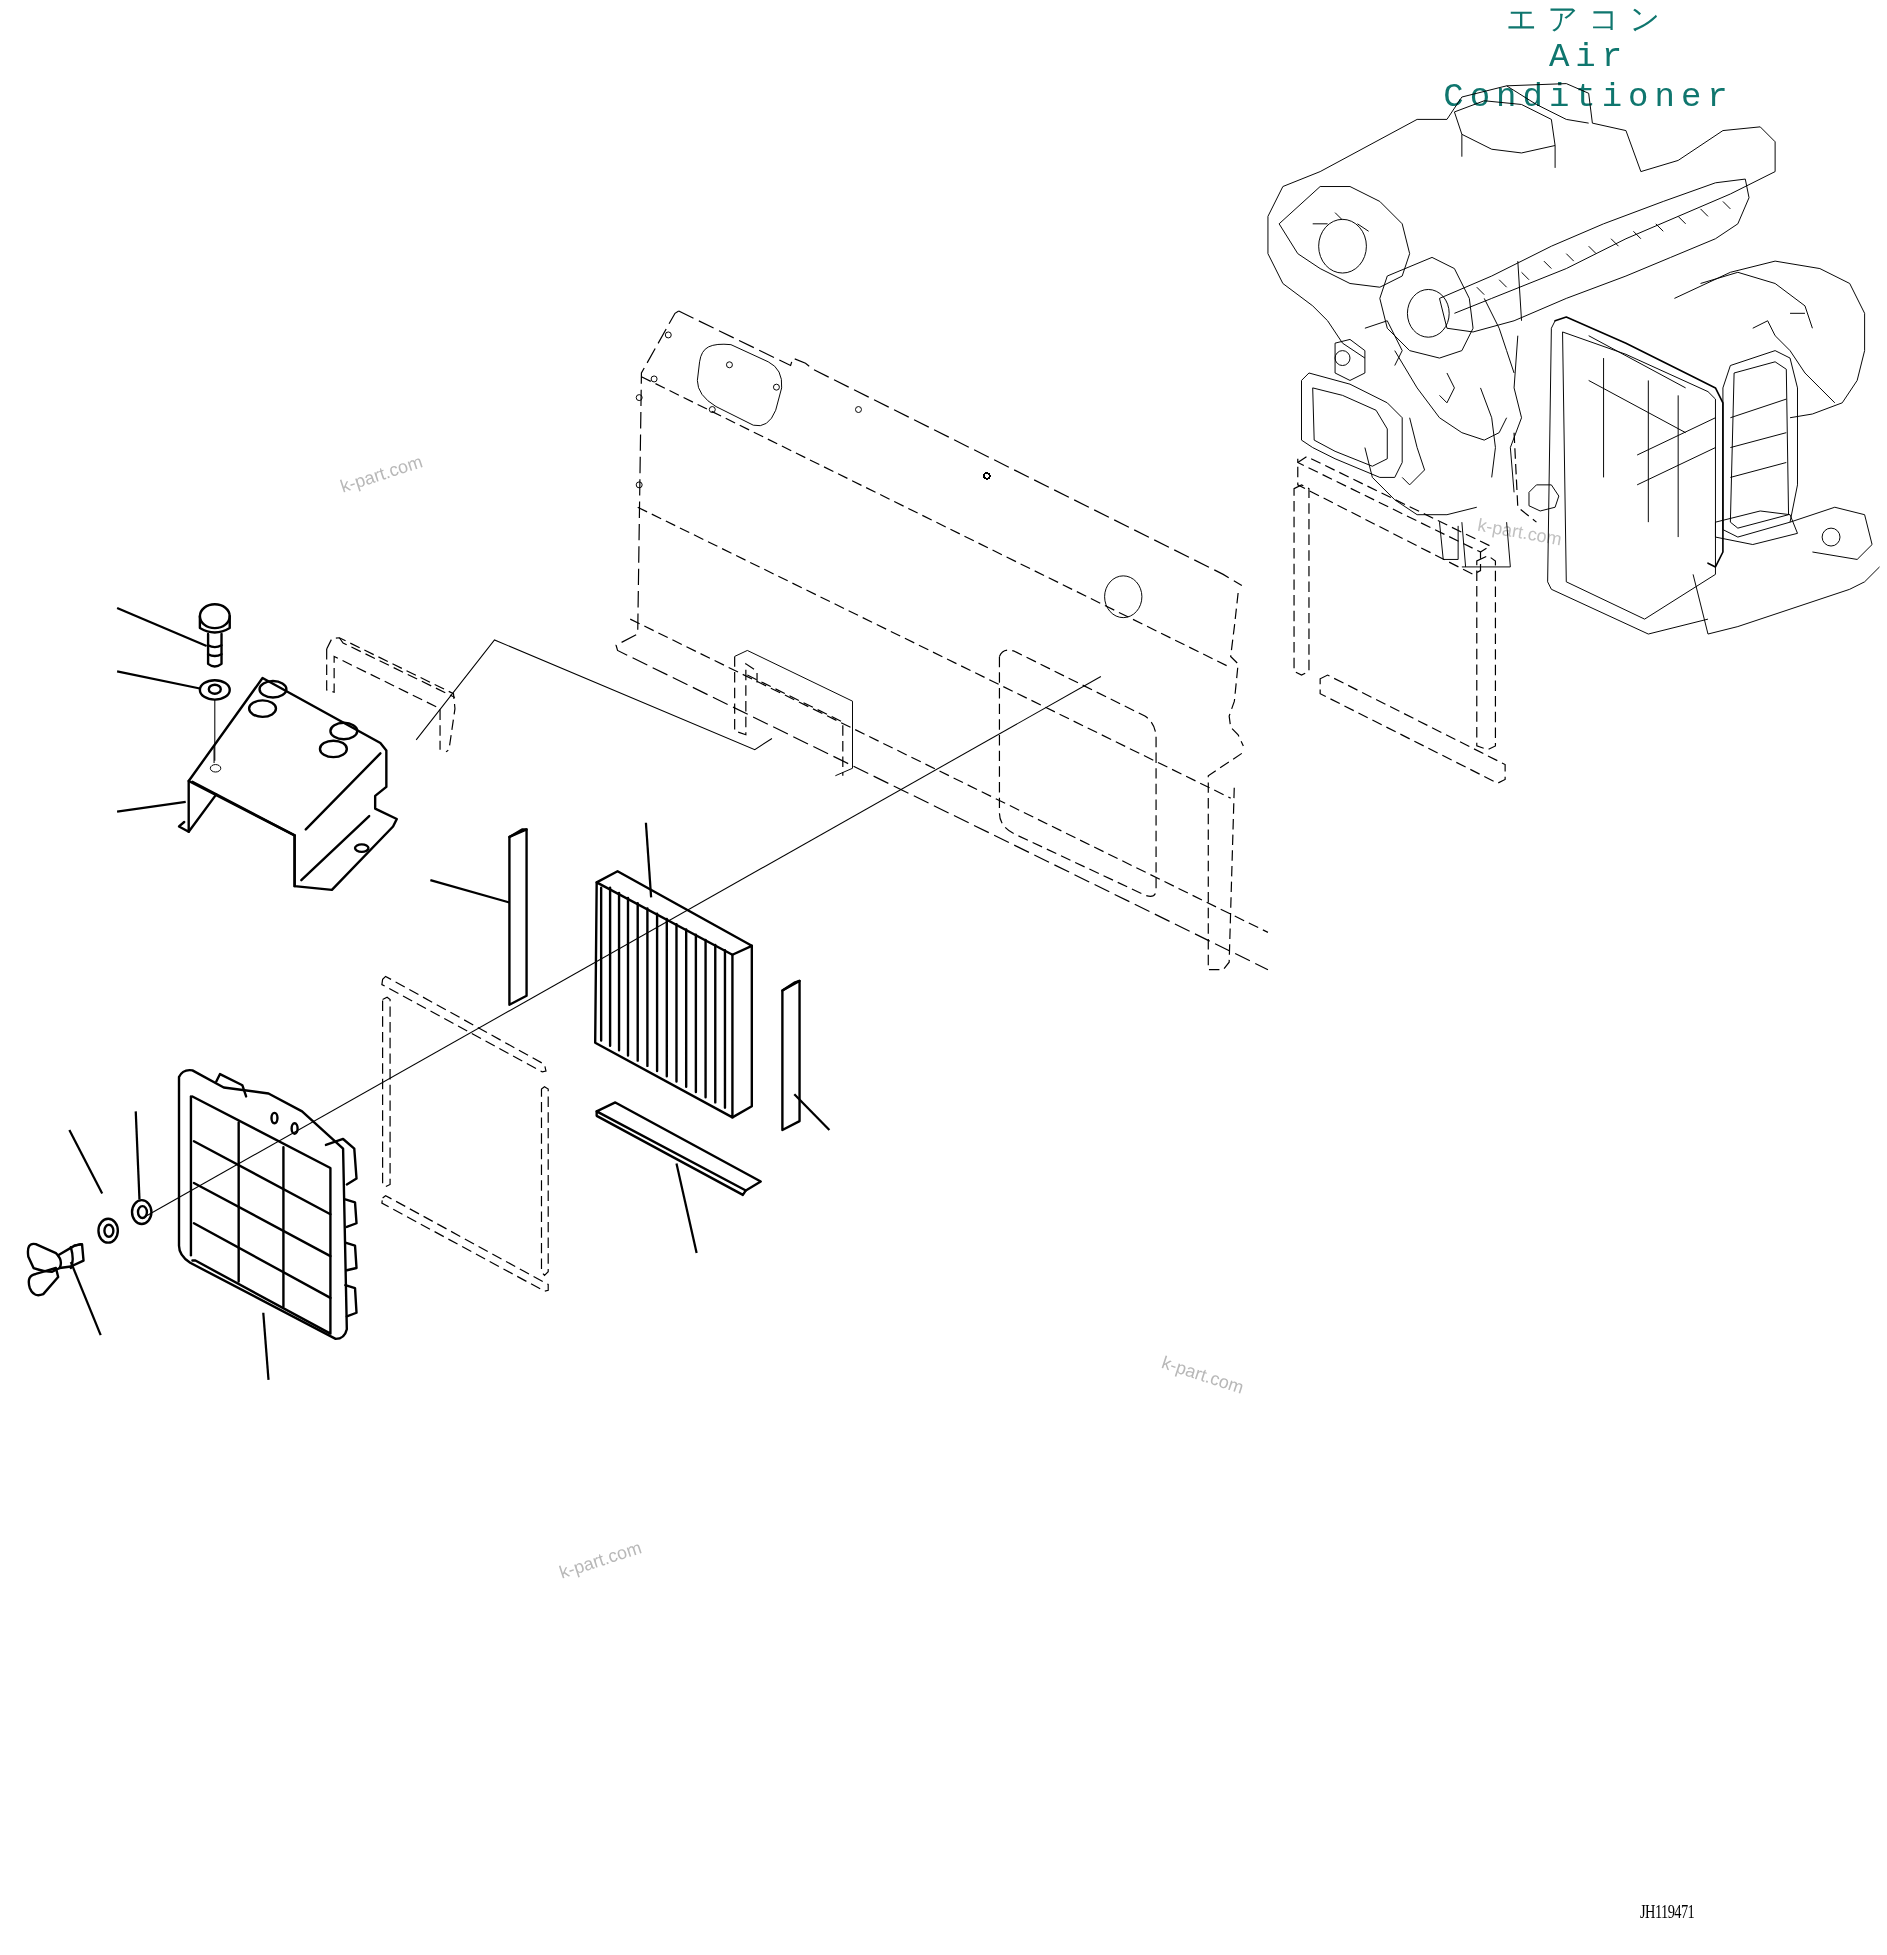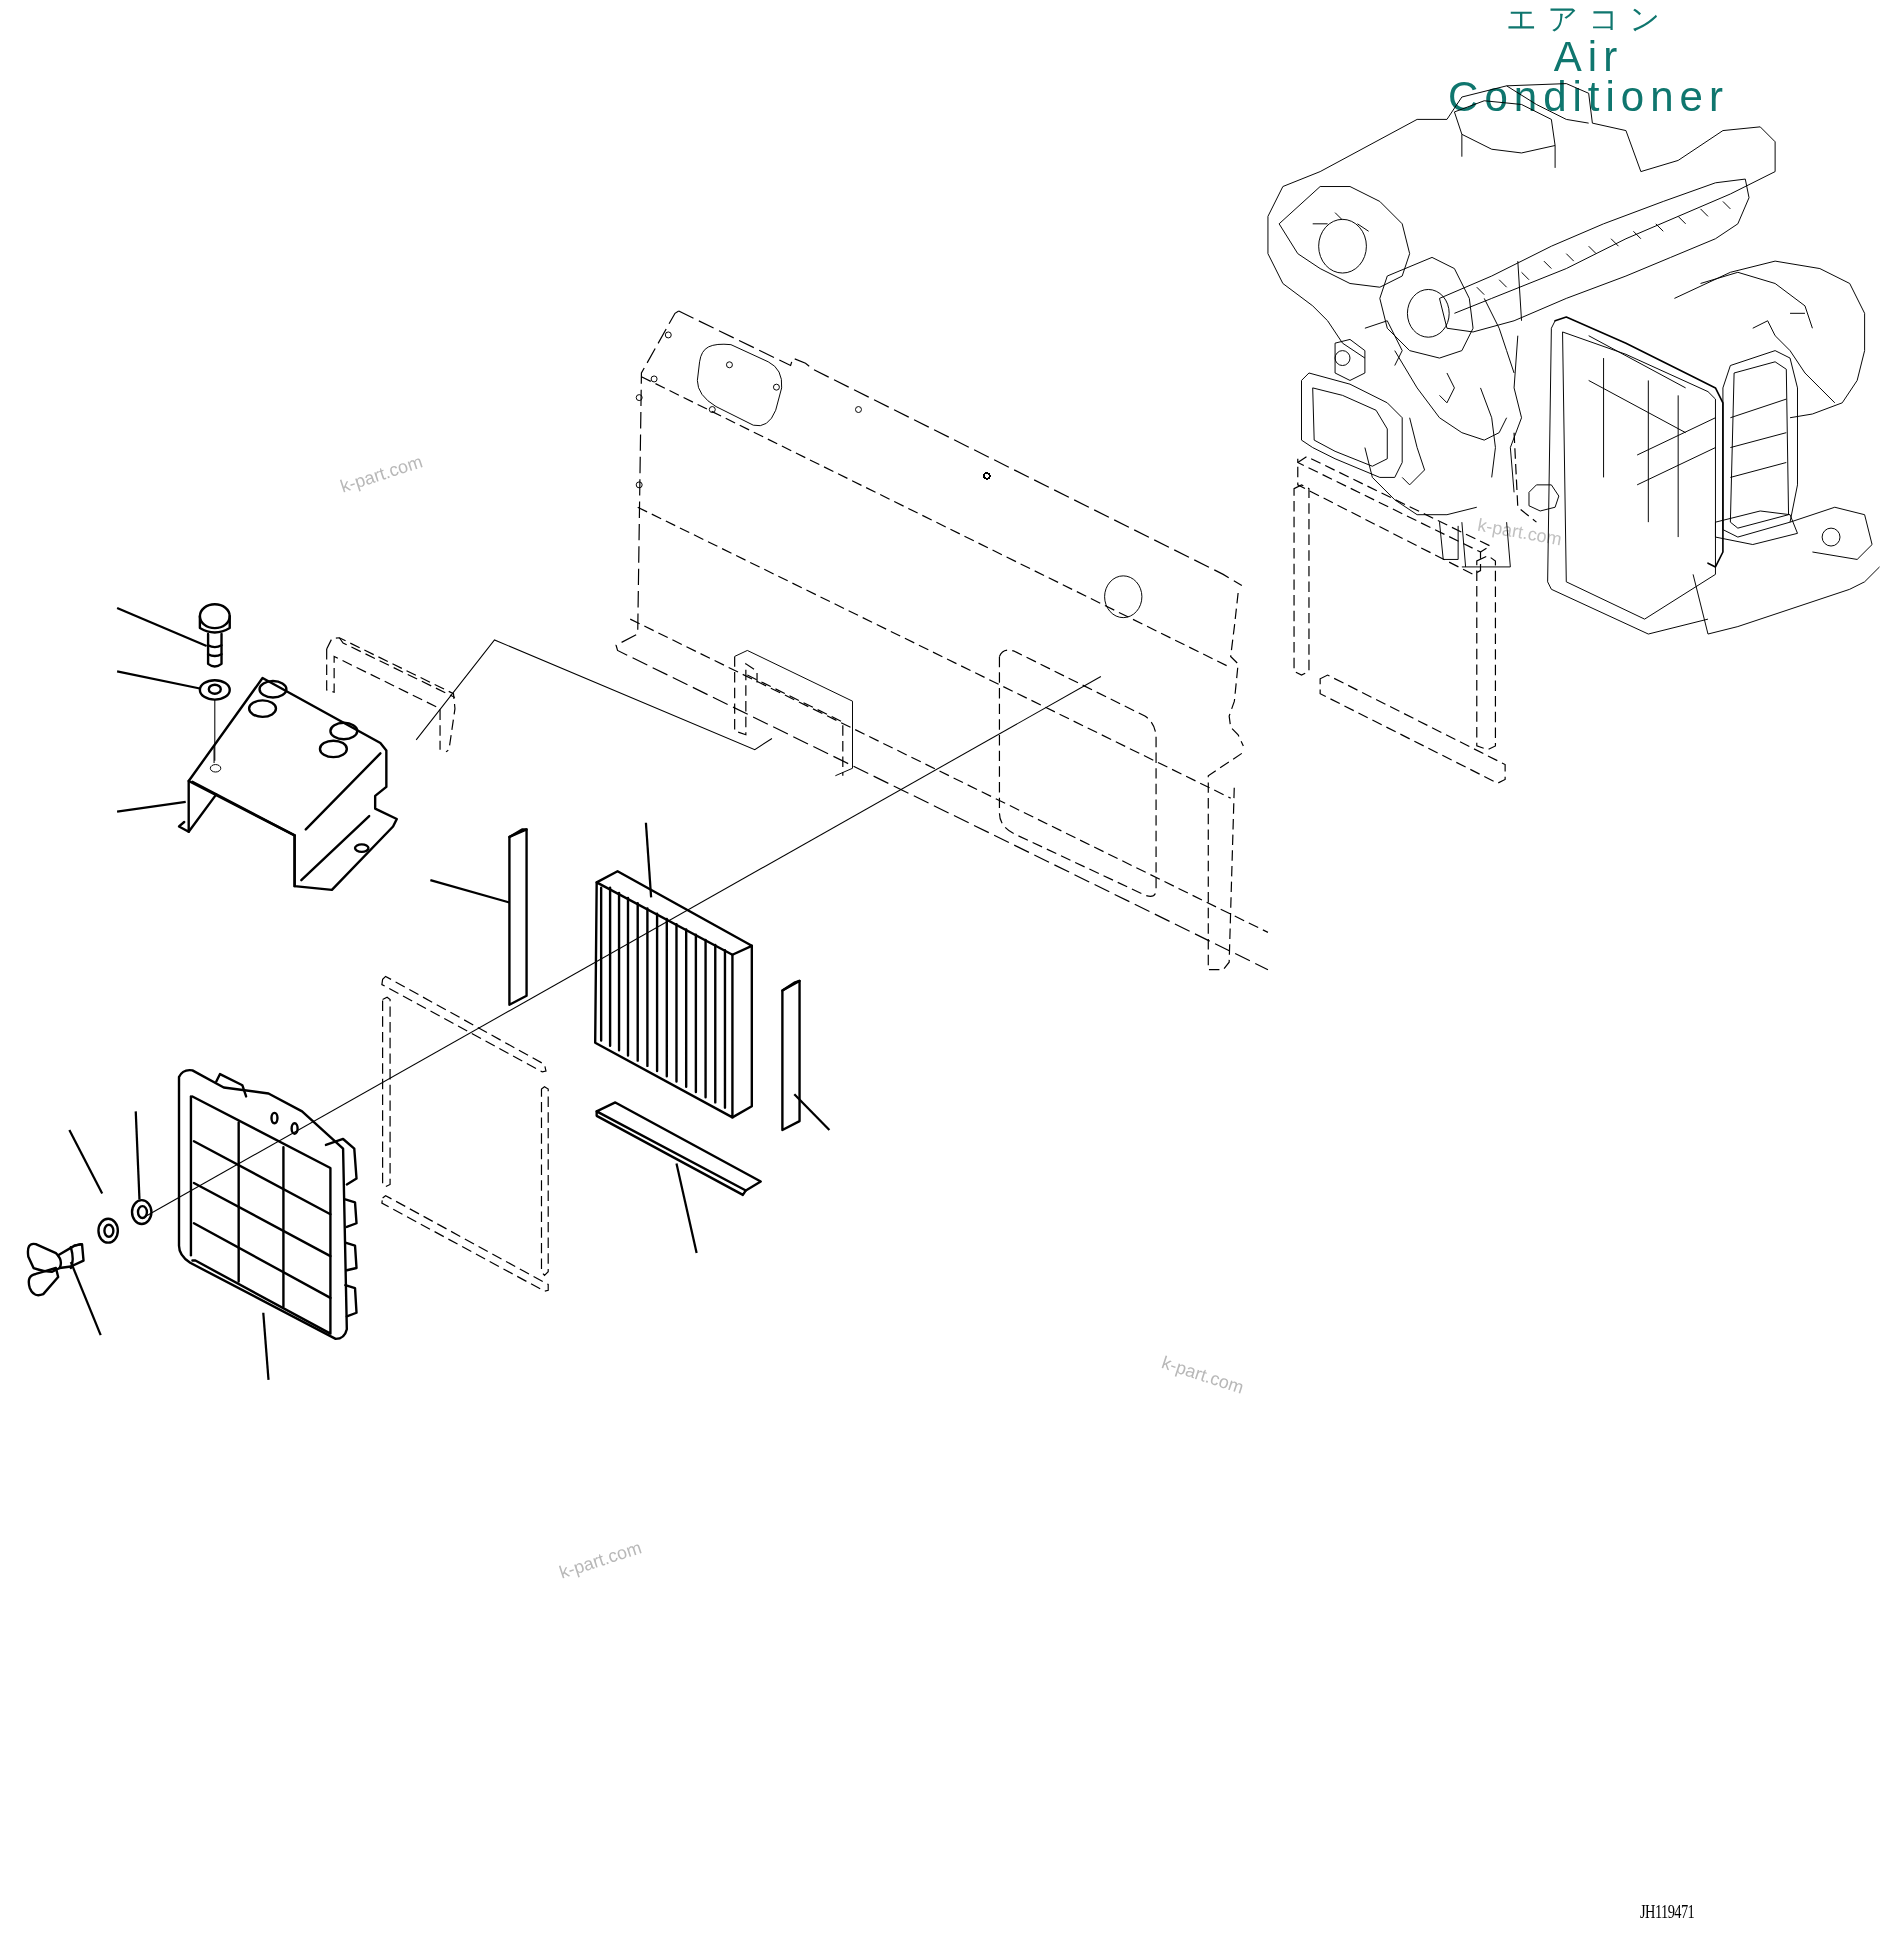--- a/index.html
+++ b/index.html
@@ -1,20 +1,20 @@
 <!DOCTYPE html>
 <html style="font-size:12px"><head>
 <meta charset="utf-8">
 <style>
   html, body { margin: 0; padding: 0; background: #ffffff; }
   body { width: 1887px; height: 1955px; position: relative; overflow: hidden; font-family: "DejaVu Sans Mono", monospace; }
   #canvas { position: absolute; left: 0; top: 0; width: 1887px; height: 1955px; }
   .title-block { position: absolute; left: 1417px; top: 0px; width: 343px; text-align: center; color: #0f766e; }
   .title-jp { font-family: "DejaVu Sans", sans-serif; font-size: 30px; letter-spacing: 10.4px; line-height: 37px; font-weight: normal; }
-  .title-en { font-family: Liberation Sans, sans-serif; font-size: 42px; letter-spacing: 6px; line-height: 40px; }
+  .title-en { font-family: Liberation Mono, monospace; font-size: 34px; letter-spacing: 6px; line-height: 40px; }
   .drawing-no { position: absolute; left: 1640px; top: 1902px; font-family: "Liberation Serif", serif; font-size: 18px; letter-spacing: -0.7px; color: #000; transform: scaleX(0.8); transform-origin: left top; }
   .watermark { position: absolute; font-family: "Liberation Sans", sans-serif; font-size: 18px; color: #b8b8b8; white-space: nowrap; }
   .wm-1 { left: 339px; top: 464px; transform: rotate(-18deg); }
   .wm-2 { left: 1160px; top: 1365px; transform: rotate(18deg); }
   .wm-3 { left: 1477px; top: 522px; transform: rotate(10deg); color: #c0c0c0; }
   .wm-4 { left: 558px; top: 1550px; transform: rotate(-18deg); }
   svg .solid { fill: none; stroke: #000; stroke-width: 3.2; stroke-linejoin: round; stroke-linecap: round; }
   svg .thin { fill: none; stroke: #000; stroke-width: 1.4; }
   svg .leader { fill: none; stroke: #000; stroke-width: 3; }
   svg .dash { fill: none; stroke: #000; stroke-width: 1.6; stroke-dasharray: 14 7; }

